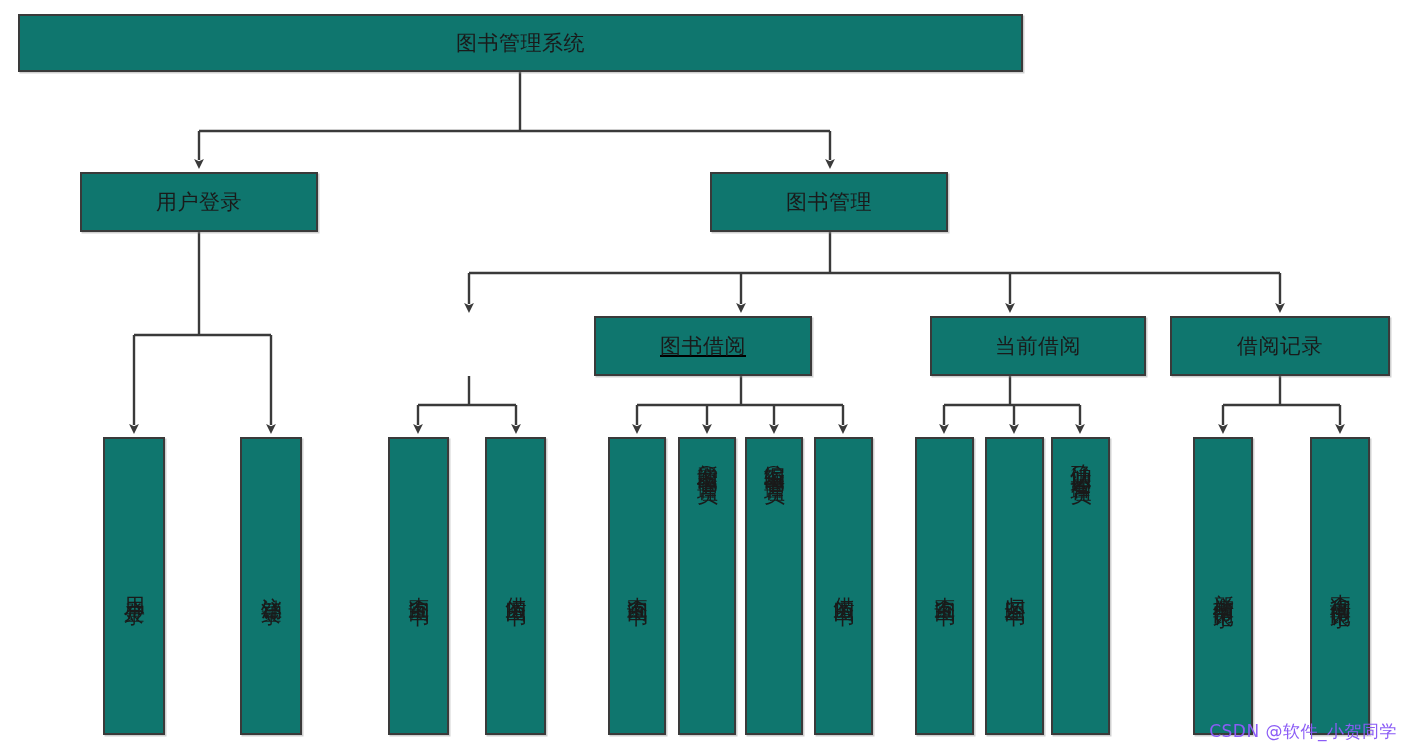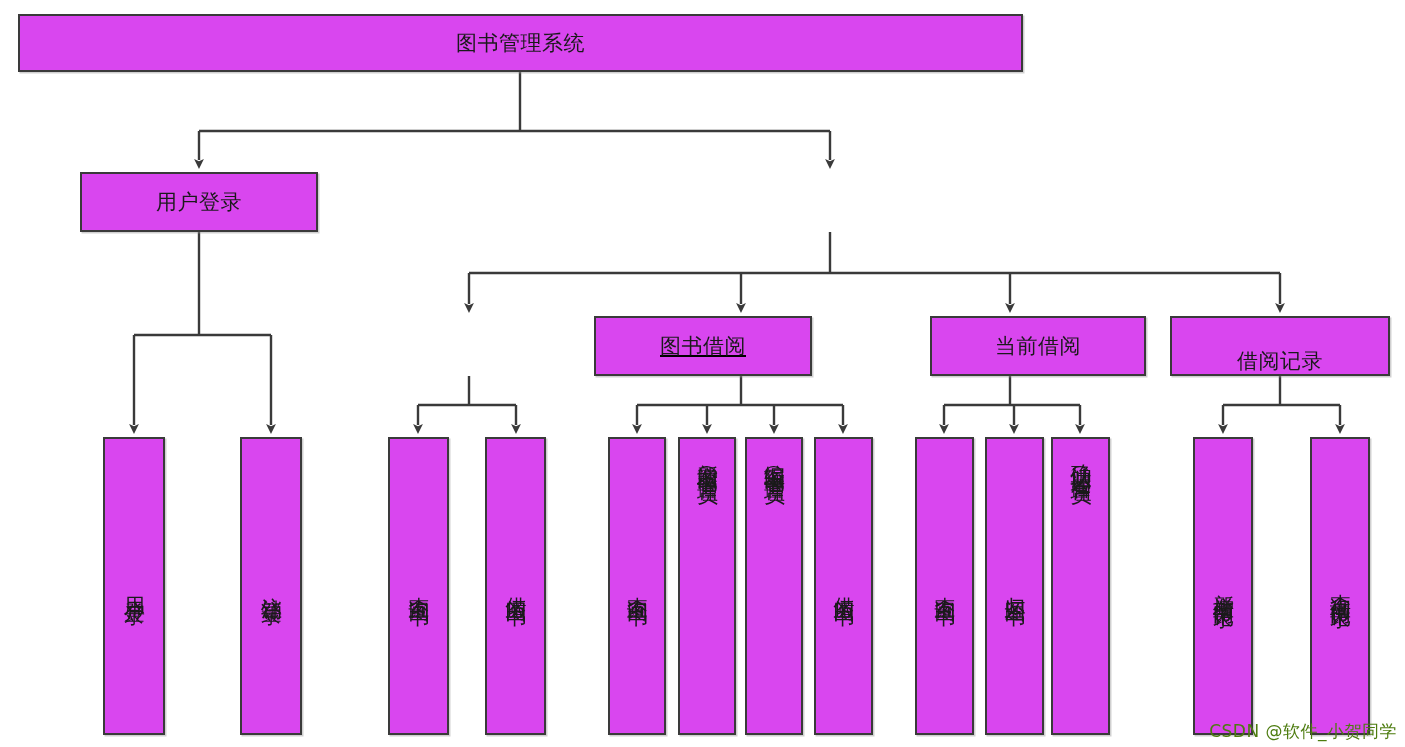--- a/index.html
+++ b/index.html
@@ -20,21 +20,21 @@
   #edges {
     position: absolute;
     left: 0;
     top: 0;
     width: 1405px;
     height: 747px;
   }
   .node {
     position: absolute;
     box-sizing: border-box;
-    background: #d946ef;
+    background: #0f766e;
     border: 2.2px solid #3a3a3a;
     display: flex;
     align-items: center;
     justify-content: center;
     box-shadow: 1.5px 1.5px 0 rgba(150,150,150,0.45);
   }
   .node-label {
     color: #1a1a1a;
     font-size: 21px;
     line-height: 1.18;
@@ -56,21 +56,21 @@
   }
   .node.v-mid {
     align-items: center;
     padding-top: 0;
   }
   #watermark {
     position: absolute;
     right: 8px;
     bottom: 4px;
     font-size: 17px;
-    color: #4d7c0f;
+    color: #8b5cf6;
     letter-spacing: 0.5px;
     white-space: nowrap;
     pointer-events: none;
   }
 </style>
 </head>
 <body>
 
 <div id="canvas">
 
@@ -139,28 +139,31 @@
     </g>
   </svg>
 
   <div class="node" style="left:18px; top:14px; width:1005px; height:58px;">
     <span class="node-label">图书管理系统</span>
   </div>
 
   <div class="node" style="left:80px; top:172px; width:238px; height:60px;">
     <span class="node-label">用户登录</span>
   </div>
+  <div class="node" style="left:710px; top:172px; width:238px; height:60px;">
+    <span class="node-label">图书管理</span>
+  </div>
 
   <div class="node" style="left:594px; top:316px; width:218px; height:60px;text-decoration:underline;">
     <span class="node-label">图书借阅</span>
   </div>
   <div class="node" style="left:902px; top:316px; width:216px; height:60px;margin-left:28px;">
     <span class="node-label">当前借阅</span>
   </div>
-  <div class="node" style="left:1170px; top:316px; width:220px; height:60px;align-items:flex-end;">
+  <div class="node" style="left:1170px; top:316px; width:220px; height:60px;">
     <span class="node-label">借阅记录</span>
   </div>
 
   <div class="node vertical v-mid" style="left:103px; top:437px; width:62px; height:298px;">
     <span class="node-label">用户登录</span>
   </div>
   <div class="node vertical v-mid" style="left:240px; top:437px; width:62px; height:298px;">
     <span class="node-label">注销登录</span>
   </div>
 

